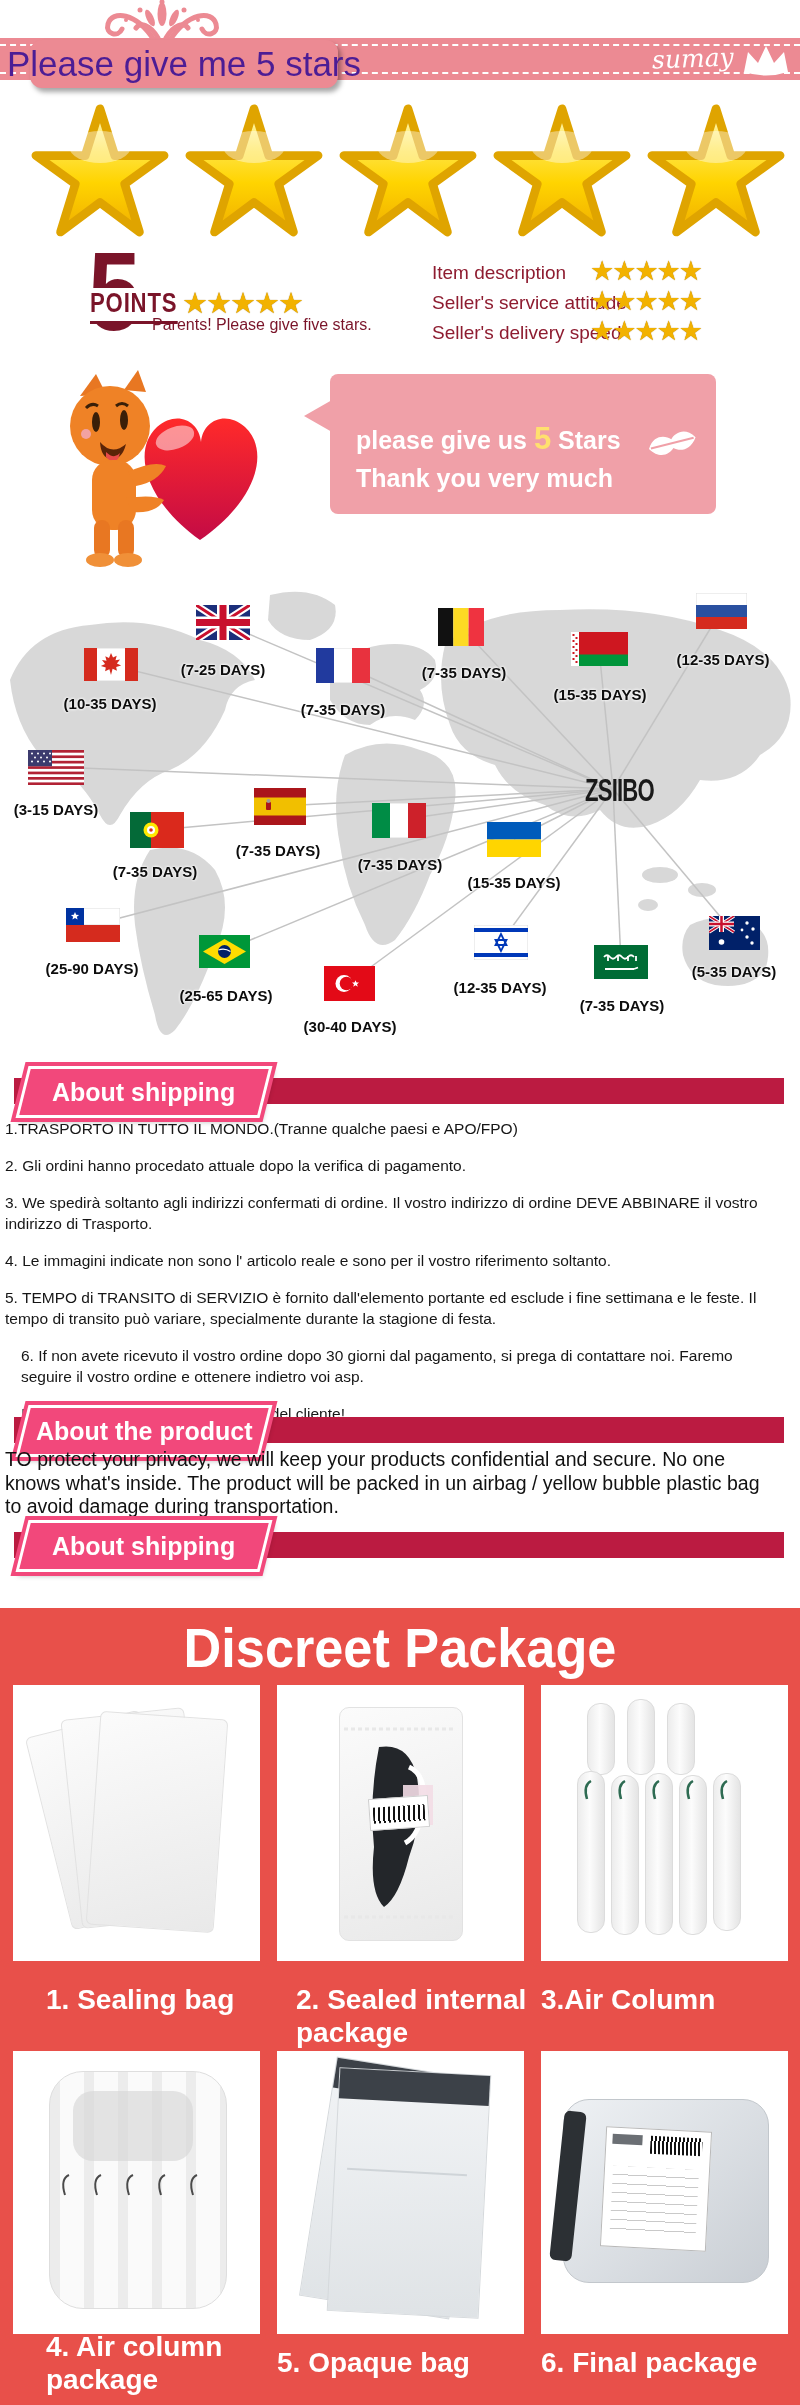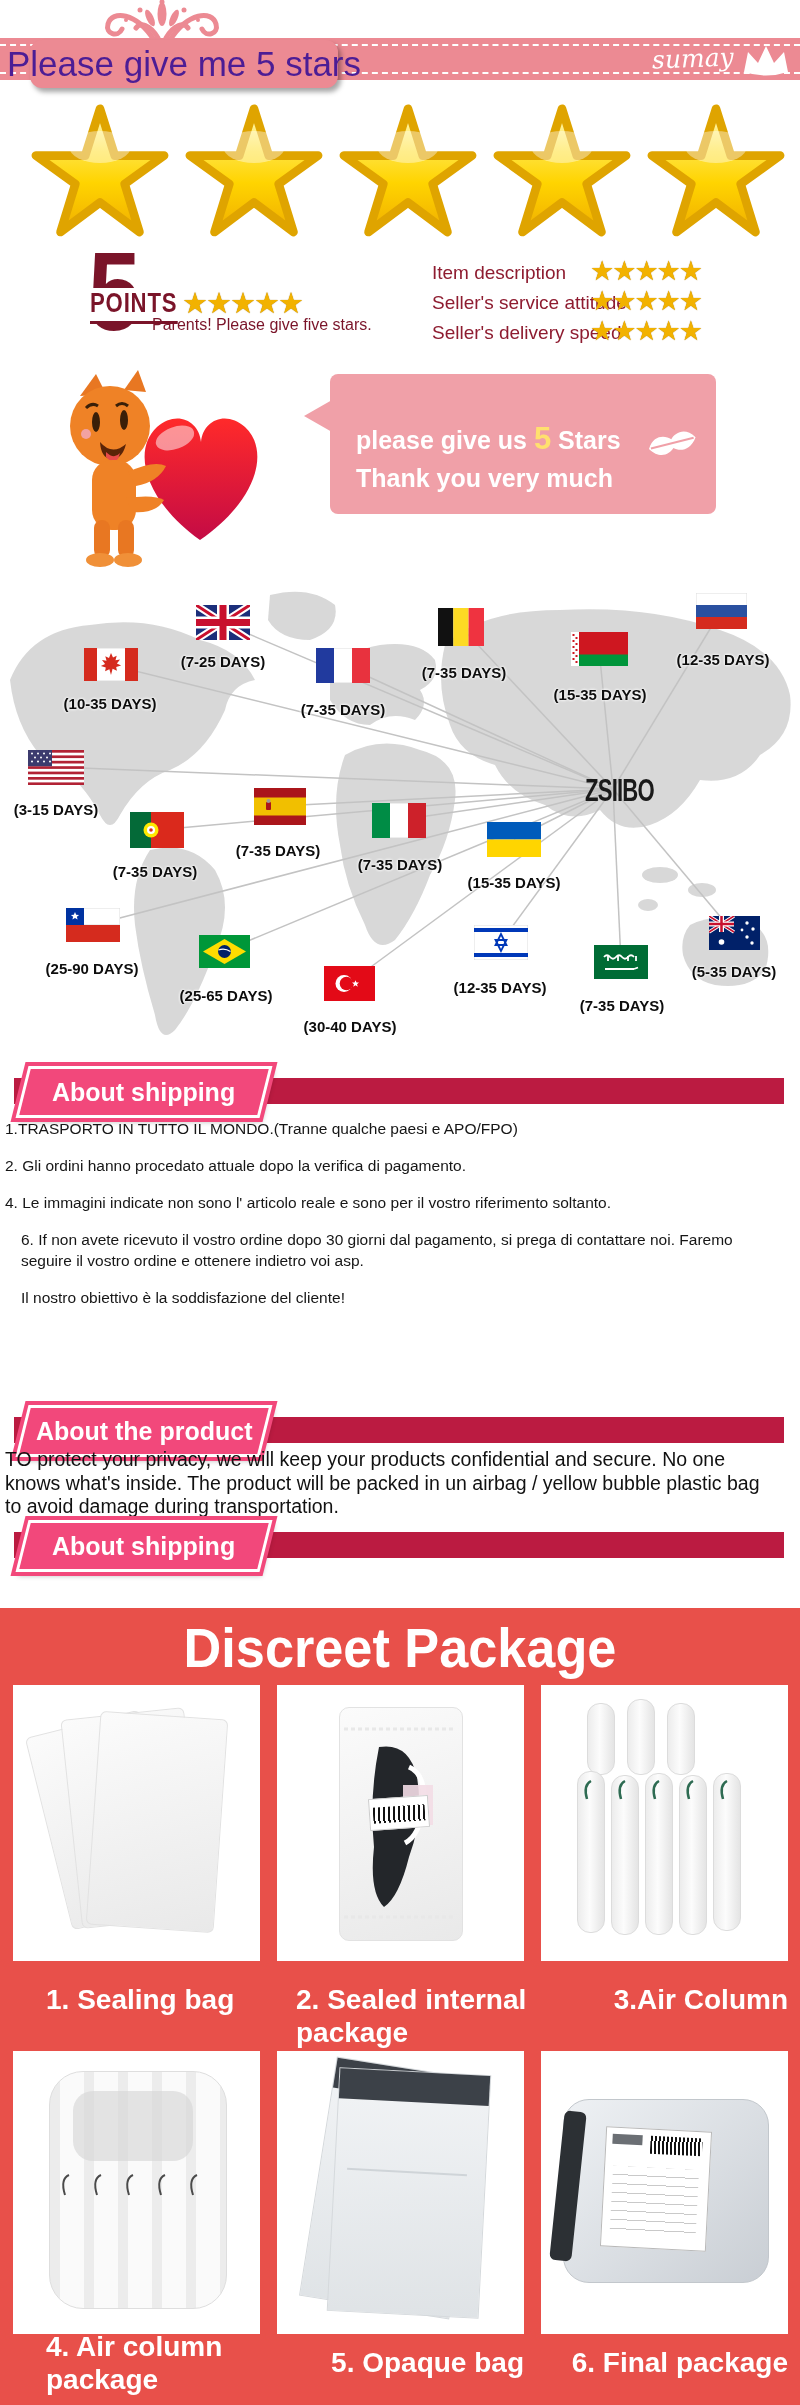--- a/index.html
+++ b/index.html
@@ -69,21 +69,21 @@
   .body-text p{margin:0 0 16px 0;}
   .body-text p.tight{margin:16px;}
   .big-text{position:absolute;left:5px;width:766px;font-size:19.5px;line-height:23.5px;color:#111;}
 
   
   .discreet{position:absolute;left:0;top:1608px;width:800px;height:797px;background:#e8504a;}
   .disc-title{position:absolute;left:0;top:8px;width:800px;text-align:center;color:#fff;
       font-size:55px;font-weight:bold;transform:scaleX(.95);letter-spacing:0px;}
   .card{position:absolute;width:247px;background:#fff;overflow:hidden;}
   .cap{position:absolute;color:#fff;font-size:28px;font-weight:bold;line-height:33px;}
-  .cap.center{text-align:right;width:247px;}
+  .cap.center{text-align:left;width:247px;}
 
   
   .bag{position:absolute;background:linear-gradient(160deg,#fbfbfb,#e9e9e9);
       border:1px solid #e2e2e2;border-radius:6px;}
   .pill{position:absolute;width:26px;background:linear-gradient(90deg,#ececec,#fcfcfc 45%,#e4e4e4);
       border:1px solid #dcdcdc;border-radius:13px;}
   .mailer{position:absolute;background:linear-gradient(175deg,#f2f4f6,#dfe3e6);border:1px solid #d5d9dc;}
   .mailer .flap{position:absolute;left:0;top:0;right:0;height:30px;background:#3c4148;}
 </style>
 </head>
@@ -436,21 +436,21 @@
           <circle cx="12.5" cy="26" r="2.8" fill="#fff"></circle>
           <circle cx="38" cy="7" r="1.7" fill="#fff"></circle>
           <circle cx="44" cy="13" r="1.7" fill="#fff"></circle>
           <circle cx="38" cy="21" r="1.7" fill="#fff"></circle>
           <circle cx="33" cy="14" r="1.4" fill="#fff"></circle>
           <circle cx="43" cy="27" r="1.7" fill="#fff"></circle>
         </svg>
       </div>
 
     <div class="flag-label" style="left:110px;top:110px">(10-35 DAYS)</div>
-    <div class="flag-label" style="left:223px;top:68px">(7-25 DAYS)</div>
+    <div class="flag-label" style="left:223px;top:76px">(7-25 DAYS)</div>
     <div class="flag-label" style="left:343px;top:116px">(7-35 DAYS)</div>
     <div class="flag-label" style="left:464px;top:79px">(7-35 DAYS)</div>
     <div class="flag-label" style="left:600px;top:101px">(15-35 DAYS)</div>
     <div class="flag-label" style="left:723px;top:66px">(12-35 DAYS)</div>
     <div class="flag-label" style="left:56px;top:216px">(3-15 DAYS)</div>
     <div class="flag-label" style="left:155px;top:278px">(7-35 DAYS)</div>
     <div class="flag-label" style="left:278px;top:257px">(7-35 DAYS)</div>
     <div class="flag-label" style="left:400px;top:271px">(7-35 DAYS)</div>
     <div class="flag-label" style="left:514px;top:289px">(15-35 DAYS)</div>
     <div class="flag-label" style="left:92px;top:375px">(25-90 DAYS)</div>
@@ -464,21 +464,23 @@
   <div class="sec-header" style="top:1066px">
     <div class="sec-bar"></div>
     <div class="sec-badge">
       <span class="txt">About shipping</span>
     </div>
   </div>
 
   <div class="body-text" style="top:1118px">
     <p>1.TRASPORTO IN TUTTO IL MONDO.(Tranne qualche paesi e APO/FPO)</p>
     <p>2. Gli ordini hanno procedato attuale dopo la verifica di pagamento.</p>
+    <p>3. We spedirà soltanto agli indirizzi confermati di ordine. Il vostro indirizzo di ordine DEVE ABBINARE il vostro indirizzo di Trasporto.</p>
     <p>4. Le immagini indicate non sono l' articolo reale e sono per il vostro riferimento soltanto.</p>
+    <p>5. TEMPO di TRANSITO di SERVIZIO è fornito dall'elemento portante ed esclude i fine settimana e le feste. Il tempo di transito può variare, specialmente durante la stagione di festa.</p>
     <p class="tight">6. If non avete ricevuto il vostro ordine dopo 30 giorni dal pagamento, si prega di contattare noi. Faremo seguire il vostro ordine e ottenere indietro voi asp.</p>
     <p class="tight">Il nostro obiettivo è la soddisfazione del cliente!</p>
   </div>
 
   <div class="sec-header" style="top:1405px">
     <div class="sec-bar"></div>
     <div class="sec-badge">
       <span class="txt">About the product</span>
     </div>
   </div>

